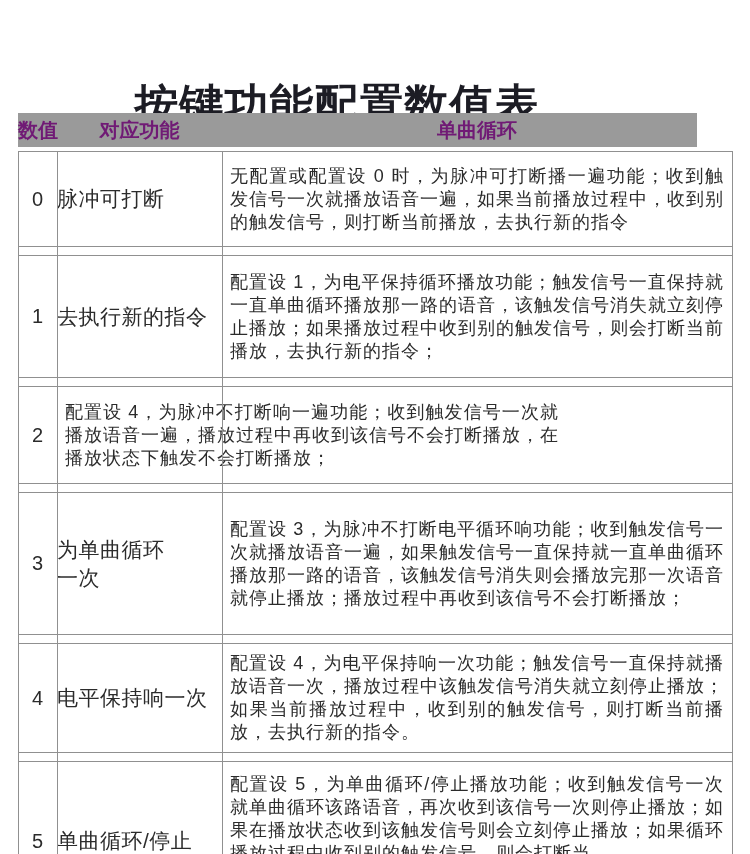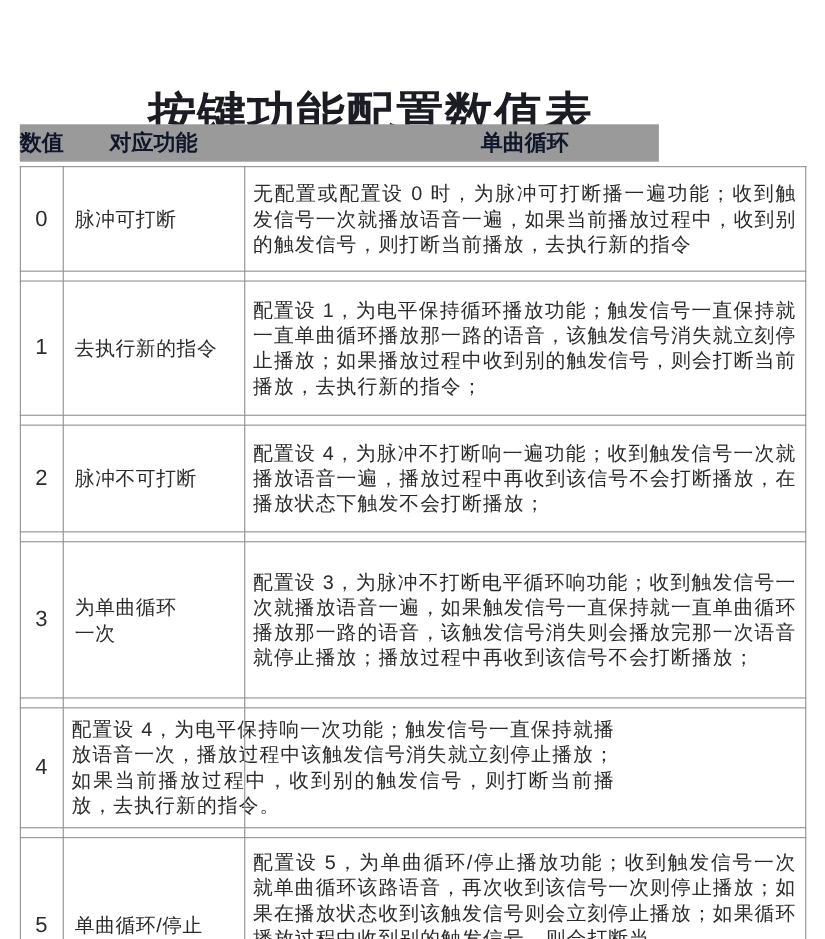--- a/index.html
+++ b/index.html
@@ -31,24 +31,24 @@
     font-weight: 700;
     letter-spacing: 1px;
     color: var(--c-title);
     margin-top: 36px;
   }
 
   .table-header {
     position: absolute;
     left: 18px;
     top: 113px;
-    width: 581px;
+    width: 679px;
     height: 34px;
     background: var(--c-header-bg);
-    color: #0f172a;
+    color: #701a75;
     font-size: 20px;
     font-weight: 600;
   }
   .table-header span {
     position: absolute;
     top: 0;
     height: 34px;
     line-height: 34px;
     text-align: center;
     white-space: nowrap;
@@ -80,23 +80,22 @@
   .row:nth-of-type(6) { height: 160px; }
 
   .cell { display: flex; align-items: center; }
   .cell-value {
     width: 39px;
     justify-content: center;
     font-size: 20px;
   }
   .cell-function {
     width: 165px;
-    padding-left: 11px;
     padding-right: 6px;
-    font-size: 18px;
+    font-size: 21px;
     letter-spacing: 0.5px;
     white-space: pre-line;
   }
   .cell-desc {
     width: 511px;
     padding-left: 8px;
     padding-right: 9px;
     font-size: 18px;
     line-height: 23px;
     letter-spacing: 1px;
@@ -141,33 +140,33 @@
   </div>
 
   <div class="row">
     <div class="cell cell-value">1</div>
     <div class="cell cell-function">去执行新的指令</div>
     <div class="cell cell-desc">配置设  1，为电平保持循环播放功能；触发信号一直保持就一直单曲循环播放那一路的语音，该触发信号消失就立刻停止播放；如果播放过程中收到别的触发信号，则会打断当前播放，去执行新的指令；</div>
   </div>
 
   <div class="row">
     <div class="cell cell-value">2</div>
-    <div class="cell cell-function">脉冲不可打断</div>
     <div class="cell cell-desc">配置设  4，为脉冲不打断响一遍功能；收到触发信号一次就播放语音一遍，播放过程中再收到该信号不会打断播放，在播放状态下触发不会打断播放；</div>
   </div>
 
   <div class="row">
     <div class="cell cell-value">3</div>
     <div class="cell cell-function">为单曲循环
 一次</div>
     <div class="cell cell-desc">配置设  3，为脉冲不打断电平循环响功能；收到触发信号一次就播放语音一遍，如果触发信号一直保持就一直单曲循环播放那一路的语音，该触发信号消失则会播放完那一次语音就停止播放；播放过程中再收到该信号不会打断播放；</div>
   </div>
 
   <div class="row">
     <div class="cell cell-value">4</div>
+    <div class="cell cell-function">电平保持响一次</div>
     <div class="cell cell-desc">配置设  4，为电平保持响一次功能；触发信号一直保持就播放语音一次，播放过程中该触发信号消失就立刻停止播放；如果当前播放过程中，收到别的触发信号，则打断当前播放，去执行新的指令。</div>
   </div>
 
   <div class="row">
     <div class="cell cell-value">5</div>
     <div class="cell cell-function">单曲循环/停止</div>
     <div class="cell cell-desc">配置设 5，为单曲循环/停止播放功能；收到触发信号一次就单曲循环该路语音，再次收到该信号一次则停止播放；如果在播放状态收到该触发信号则会立刻停止播放；如果循环播放过程中收到别的触发信号，则会打断当</div>
   </div>
 </div>
 

